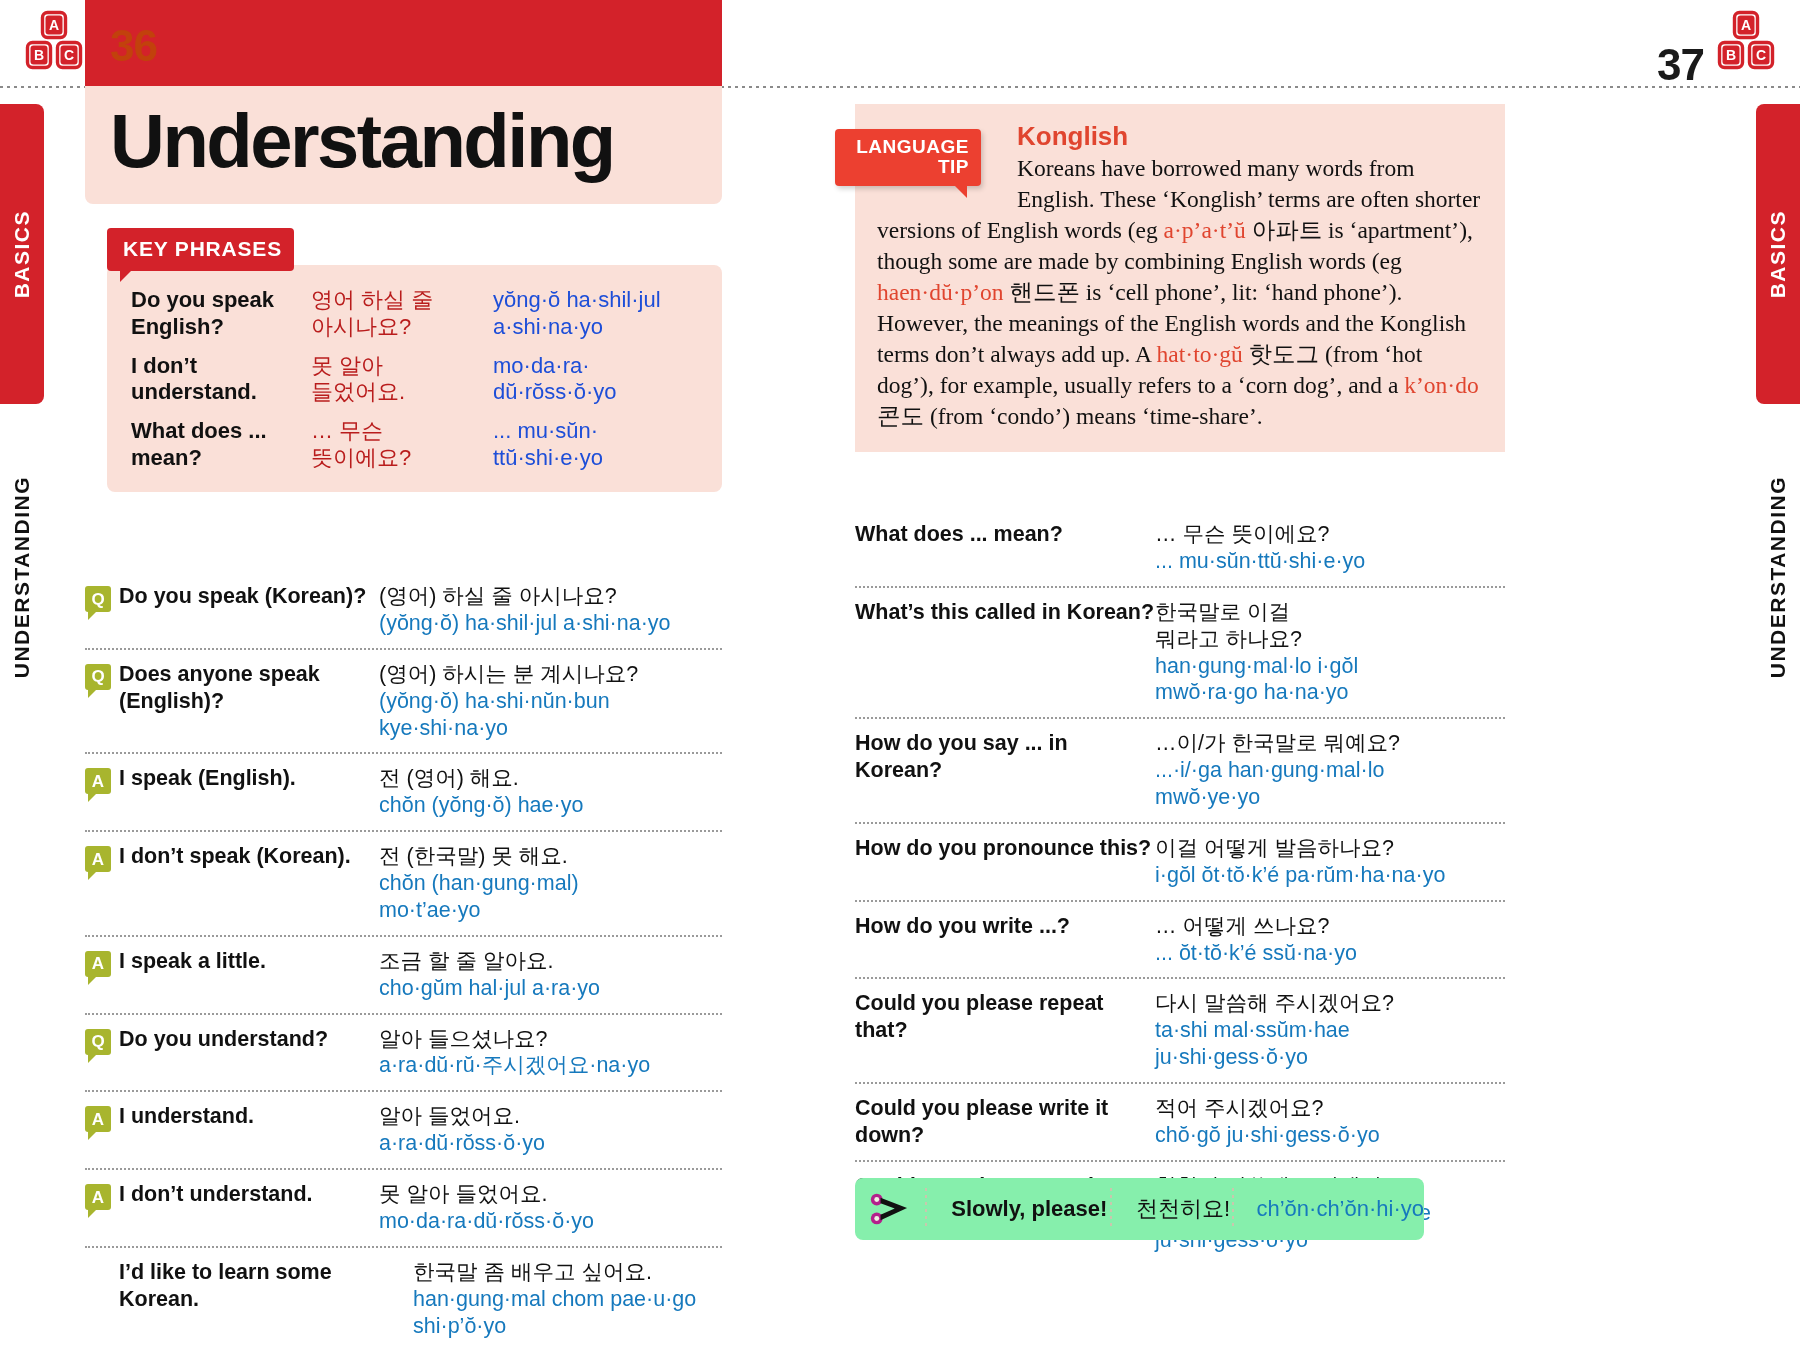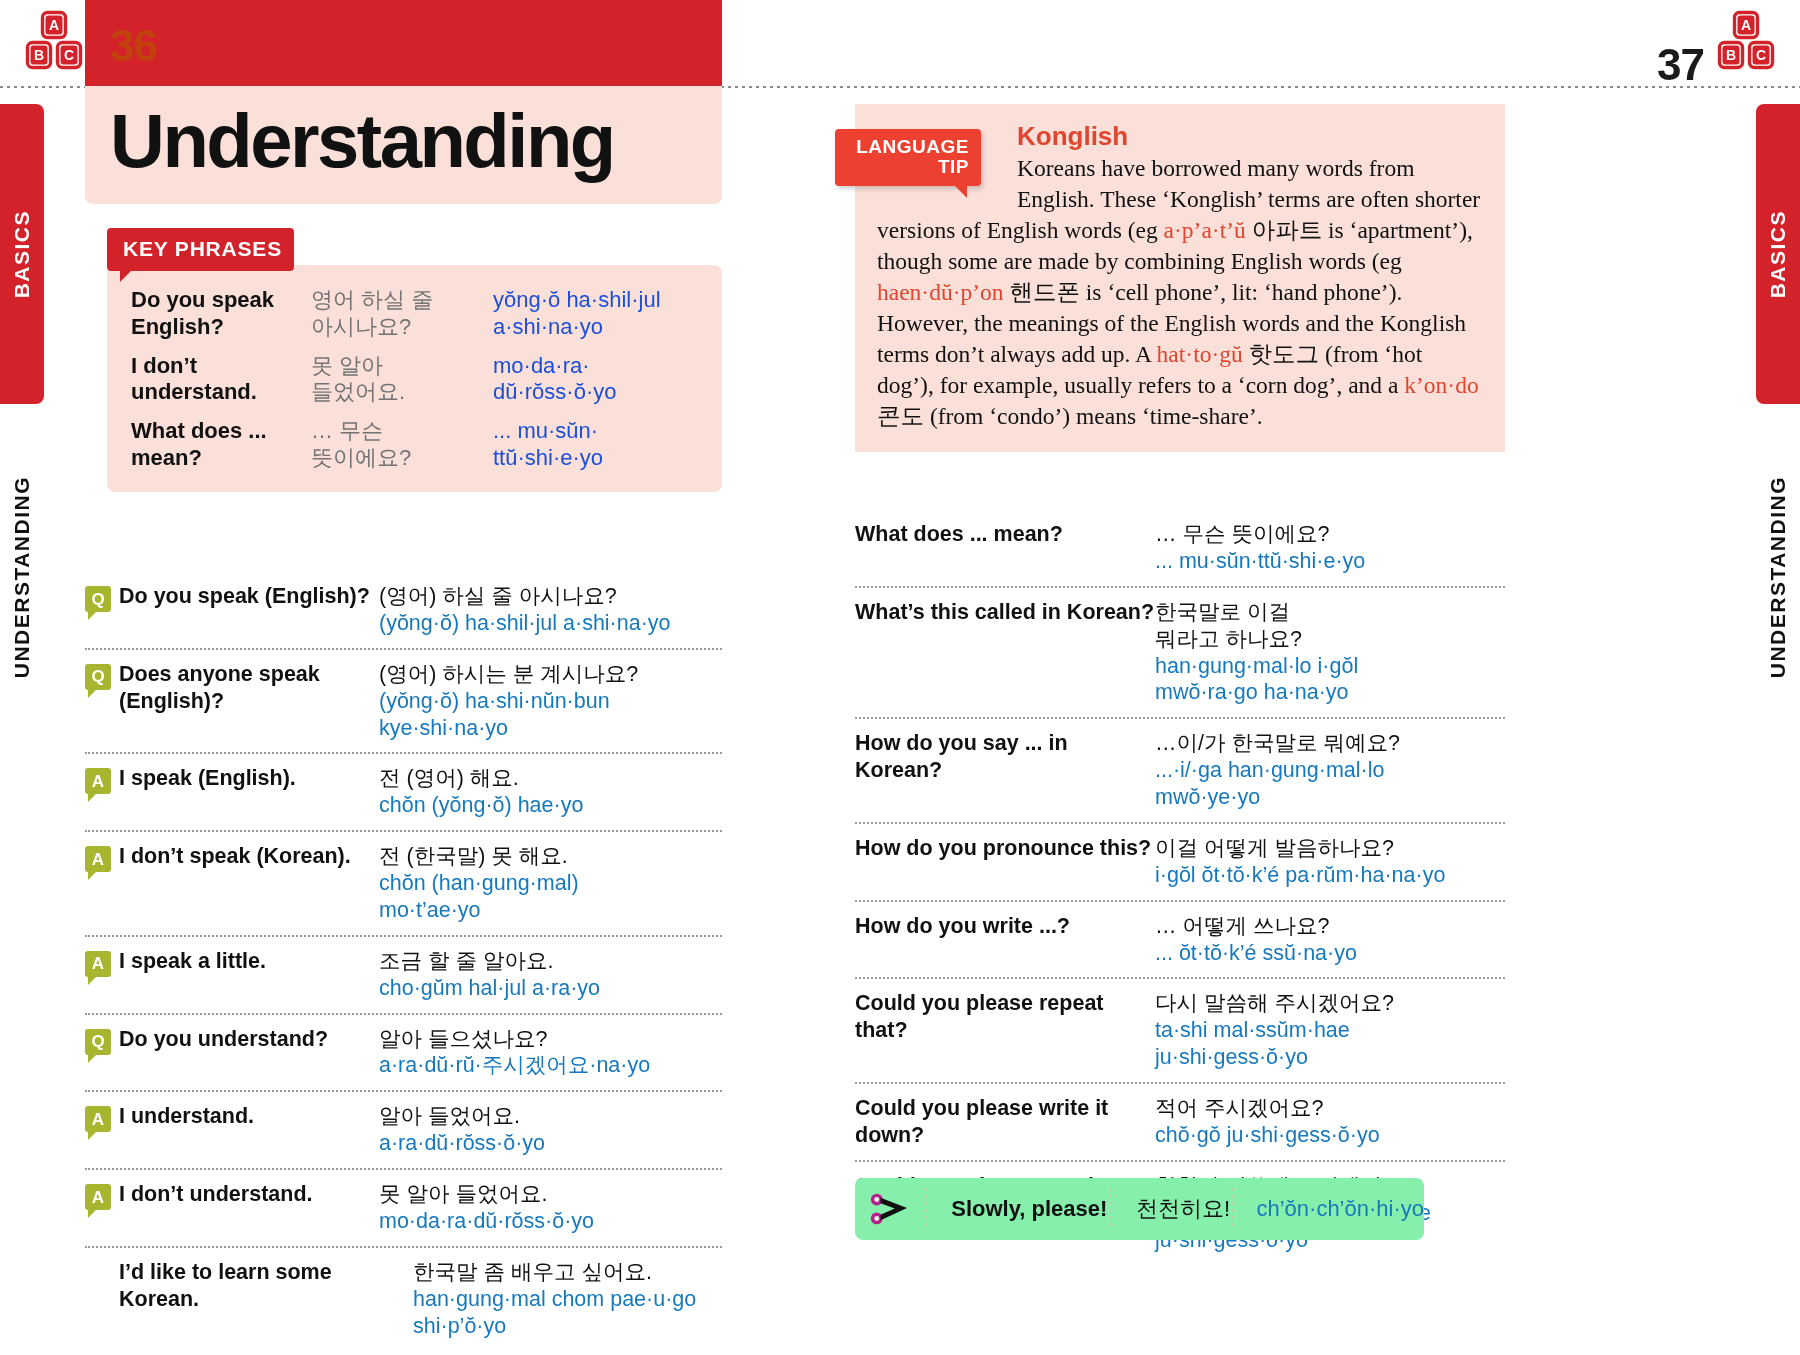--- a/index.html
+++ b/index.html
@@ -89,21 +89,21 @@
     content:""; position:absolute; left:13px; bottom:-11px;
     border-left:11px solid #d3222a; border-bottom:11px solid transparent;
   }
   .kp-body {
     background:#fae0d8; border-radius:8px;
     margin-top:-6px; padding:22px 18px 20px 24px;
   }
   .kp-row { display:flex; margin-bottom:12px; }
   .kp-row:last-child { margin-bottom:0; }
   .kp-en { width:180px; font-size:22px; font-weight:bold; color:#111; line-height:1.22; }
-  .kp-kr { width:182px; font-size:22px; color:#737373; line-height:1.22; }
+  .kp-kr { width:182px; font-size:22px; color:#b91c1c; line-height:1.22; }
   .kp-ro { flex:1; font-size:22px; color:#1d4ed8; line-height:1.22; }
 
   
   .plist { position:absolute; }
   .plist.left { left:85px; top:572px; width:637px; }
   .plist.right { left:855px; top:510px; width:650px; }
 
   .prow { display:flex; padding:11px 0 11px 0; align-items:flex-start; }
   .prow + .prow {
     border-top:2px dotted #9a9a9a;
@@ -243,21 +243,21 @@
           <div class="kp-ro">... mu·sŭn·<br>ttŭ·shi·e·yo</div>
         </div>
       </div>
   </div>
 
   <div class="plist left" id="left-list">
       <div class="prow">
         <div class="badge-cell">
           <div class="badge">Q</div>
         </div>
-        <div class="en">Do you speak (English)?</div>
+        <div class="en">Do you speak (Korean)?</div>
         <div class="tr">
           <span class="kr">(영어) 하실 줄 아시나요?</span>
           <span class="ro">(yŏng·ŏ) ha·shil·jul a·shi·na·yo</span>
         </div>
       </div>
       <div class="prow">
         <div class="badge-cell">
           <div class="badge">Q</div>
         </div>
         <div class="en">Does anyone speak (English)?</div>

